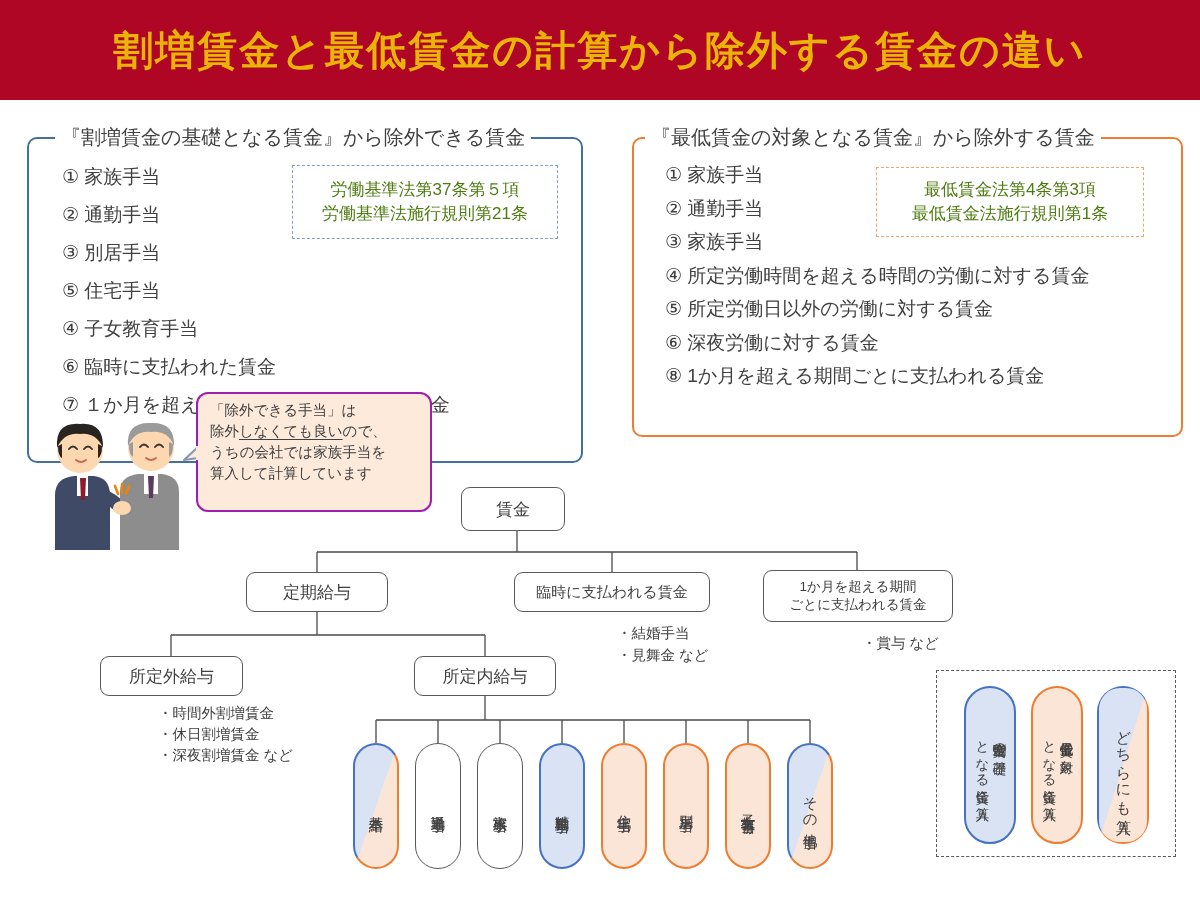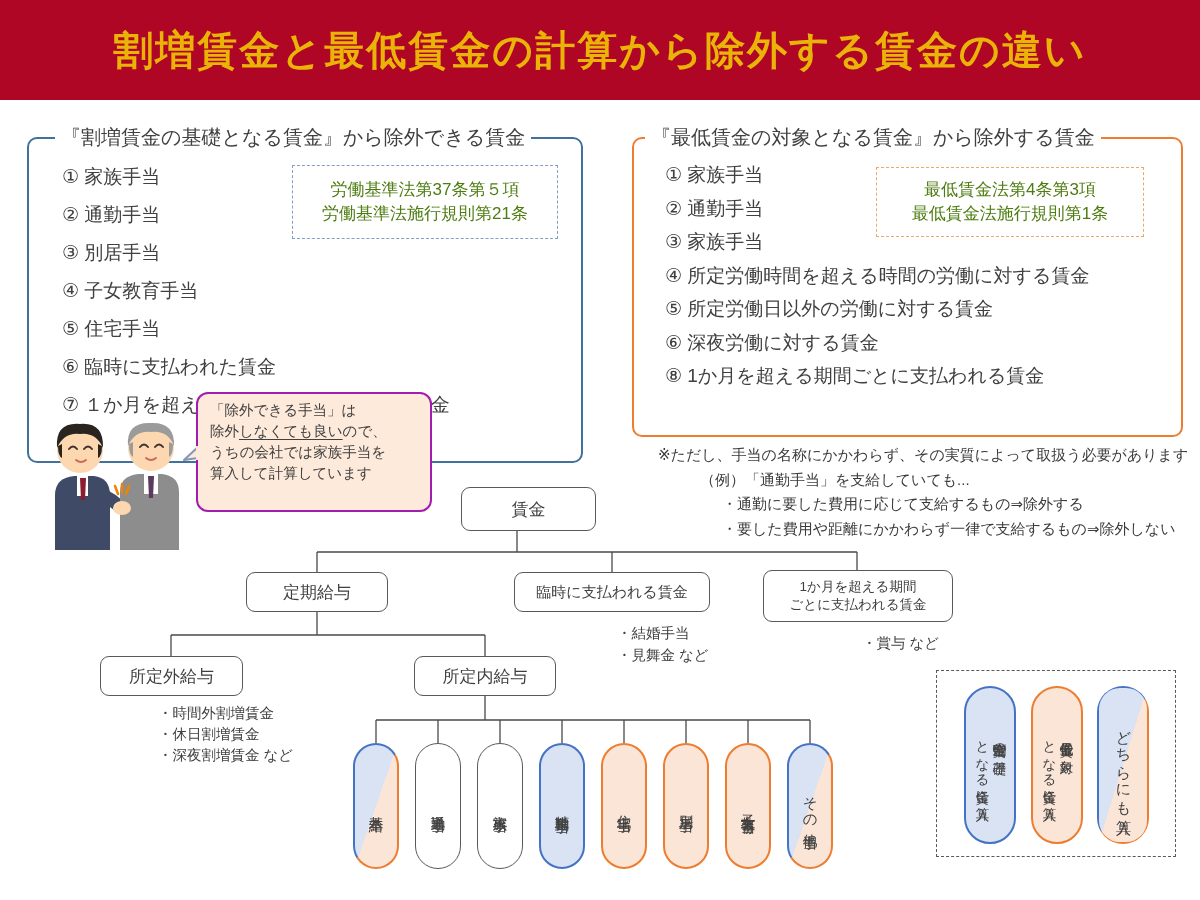--- a/index.html
+++ b/index.html
@@ -73,48 +73,42 @@
   <div class="banner">
     <h1>割増賃金と最低賃金の計算から除外する賃金の違い</h1>
   </div>
 
   <span class="panel-title" style="left:55px; top:124px;font-family:Liberation Serif, serif;">『割増賃金の基礎となる賃金』から除外できる賃金</span>
   <div class="panel blue" style="left:27px; top:137px; width:556px; height:326px;"></div>
   <div class="item-list list-left" style="left:62px; top:158px;">
     <div>① 家族手当</div>
     <div>② 通勤手当</div>
     <div>③ 別居手当</div>
+    <div>⑤ 住宅手当</div>
     <div>④ 子女教育手当</div>
-    <div>⑤ 住宅手当</div>
     <div>⑥ 臨時に支払われた賃金</div>
     <div>⑦ １か月を超える期間ごとに支払われる賃金</div>
   </div>
   <div class="lawbox blue" style="left:292px; top:165px; width:266px; height:74px;">労働基準法第37条第５項
 労働基準法施行規則第21条</div>
 
   <span class="panel-title" style="left:645px; top:124px;">『最低賃金の対象となる賃金』から除外する賃金</span>
   <div class="panel orange" style="left:632px; top:137px; width:551px; height:300px;"></div>
   <div class="item-list list-right" style="left:665px; top:158px;">
     <div>① 家族手当</div>
     <div>② 通勤手当</div>
     <div>③ 家族手当</div>
     <div>④ 所定労働時間を超える時間の労働に対する賃金</div>
     <div>⑤ 所定労働日以外の労働に対する賃金</div>
     <div>⑥ 深夜労働に対する賃金</div>
     <div>⑧ 1か月を超える期間ごとに支払われる賃金</div>
   </div>
   <div class="lawbox orange" style="left:876px; top:167px; width:268px; height:70px;">最低賃金法第4条第3項
 最低賃金法施行規則第1条</div>
 
-  <div class="note">
-    <div>※ただし、手当の名称にかかわらず、その実質によって取扱う必要があります</div>
-    <div class="ind1">（例）「通勤手当」を支給していても...</div>
-    <div class="ind2">・通勤に要した費用に応じて支給するもの⇒除外する</div>
-    <div class="ind2">・要した費用や距離にかかわらず一律で支給するもの⇒除外しない</div>
-  </div>
 
   <div class="bubble">
     <svg class="bubble-tail" width="16" height="22" viewBox="0 0 16 22">
       <path d="M15,1 L1,14 L15,12 Z" fill="#fdeadb" stroke="#8496b0" stroke-width="2" stroke-linejoin="round"></path>
       <rect x="13" y="0" width="3" height="14" fill="#fdeadb"></rect>
     </svg>
     <div>「除外できる手当」は</div>
     <div><span>除外</span><span class="ul">しなくても良い</span><span>ので、</span></div>
     <div>うちの会社では家族手当を</div>
     <div>算入して計算しています</div>
@@ -152,21 +146,21 @@
 
   <svg class="wires" width="1200" height="900" viewBox="0 0 1200 900">
     <g stroke="#4a4a4a" stroke-width="1.3" fill="none">
       <path d="M517,531 V552 M317,552 H857 M317,552 V572 M612,552 V572 M857,552 V570"></path>
       <path d="M317,612 V635 M171,635 H485 M171,635 V656 M485,635 V656"></path>
       <path d="M485,696 V720 M376,720 H810"></path>
       <path d="M376,720 V743 M438,720 V743 M500,720 V743 M562,720 V743 M624,720 V743 M686,720 V743 M748,720 V743 M810,720 V743"></path>
     </g>
   </svg>
 
-  <div class="node" style="left:461px; top:487px; width:135px; height:44px; font-size:17px;">賃金</div>
+  <div class="node" style="left:461px; top:487px; width:104px; height:44px; font-size:17px;">賃金</div>
   <div class="node" style="left:246px; top:572px; width:142px; height:40px; font-size:17px;">定期給与</div>
   <div class="node" style="left:514px; top:572px; width:196px; height:40px; font-size:15px;">臨時に支払われる賃金</div>
   <div class="node" style="left:763px; top:570px; width:190px; height:52px; font-size:13.5px; line-height:18px; white-space:pre-line;">1か月を超える期間
 ごとに支払われる賃金</div>
   <div class="node" style="left:100px; top:656px; width:143px; height:40px; font-size:17px;">所定外給与</div>
   <div class="node" style="left:414px; top:656px; width:142px; height:40px; font-size:17px;">所定内給与</div>
 
   <div class="examples" style="left:617px; top:622px; white-space:pre-line;">・結婚手当
 ・見舞金 など</div>
   <div class="examples" style="left:862px; top:632px;">・賞与 など</div>

